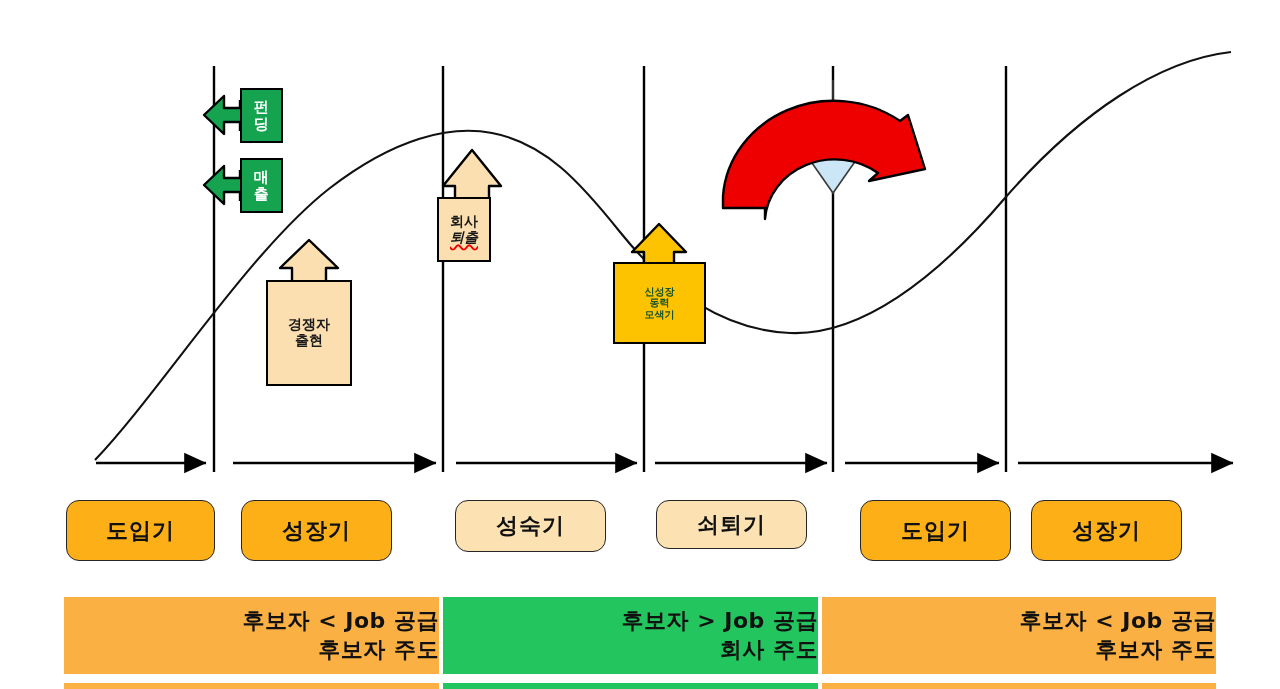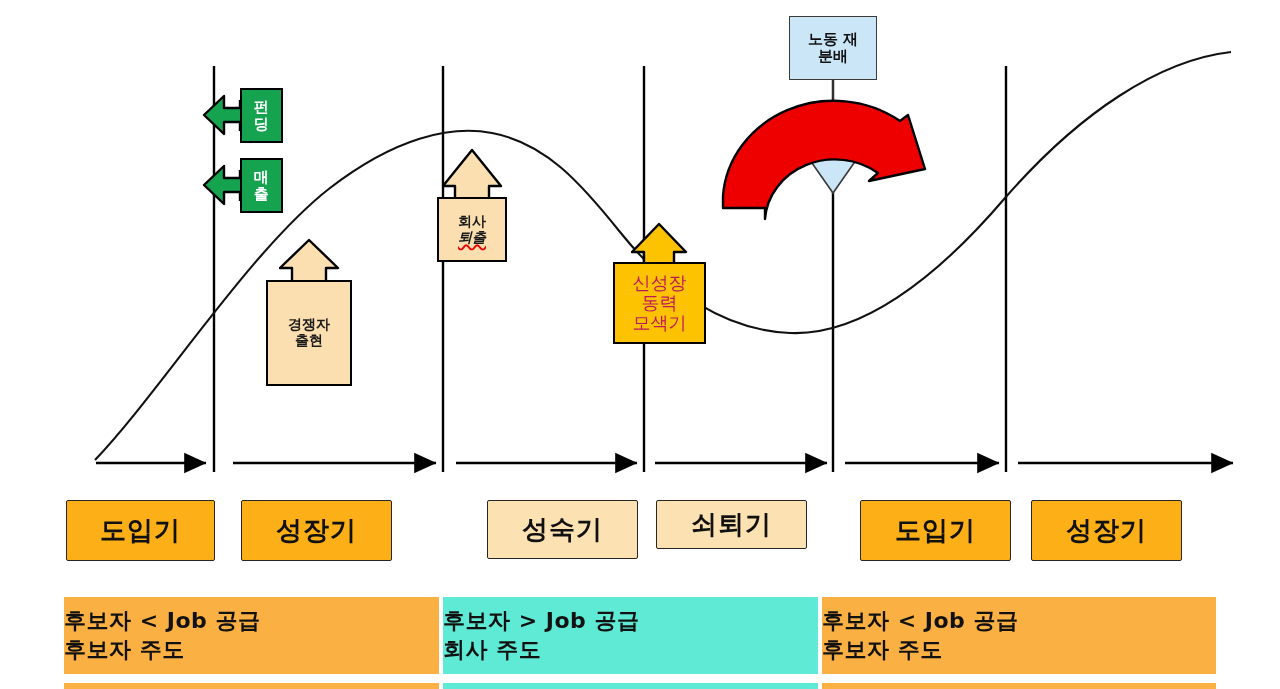--- a/index.html
+++ b/index.html
@@ -48,23 +48,23 @@
     letter-spacing: 0.5px;
   }
   .callout-peach {
     background: #fbdfb0;
     color: #1a1a1a;
     font-weight: bold;
     font-size: 14px;
   }
   .callout-gold {
     background: #fdc300;
-    color: #be185d;
-    font-weight: normal;
-    font-size: 18px;
+    color: #14532d;
+    font-weight: bold;
+    font-size: 10px;
   }
   .callout-blue {
     background: #cbe7f7;
     color: #111111;
     font-weight: bold;
     font-size: 15px;
     border: 1.6px solid #3b3b3b;
   }
   .spell-err {
     text-decoration: underline wavy #ef0000;
@@ -74,46 +74,46 @@
   }
 
   
   .stage-pill {
     position: absolute;
     box-sizing: border-box;
     display: flex;
     align-items: center;
     justify-content: center;
     border: 1.6px solid #262626;
-    border-radius: 2px;
-    font-size: 26px;
+    border-radius: 13px;
+    font-size: 22px;
     font-weight: bold;
     color: #111111;
     letter-spacing: 1px;
   }
   .pill-strong { background: #fcaf17; }
   .pill-light  { background: #fce1b2; }
 
   
   .banner {
     position: absolute;
     box-sizing: border-box;
     display: flex;
     flex-direction: column;
-    align-items: flex-start;
+    align-items: flex-end;
     justify-content: center;
     font-size: 22px;
     font-weight: bold;
     color: #111111;
     line-height: 1.28;
     white-space: pre-line;
     letter-spacing: 0.5px;
   }
   .banner-strong { background: #fbb044; }
-  .banner-light  { background: #5eead4; }
+  .banner-light  { background: #22c55e; }
 </style>
 </head>
 <body>
 
 <div id="stage">
 
   <svg id="vector-layer" viewBox="0 0 1280 689">
 
     <g stroke="#000000" stroke-width="2.4" fill="none">
       <line x1="214" y1="66" x2="214" y2="472"></line>
@@ -192,43 +192,39 @@
   <div class="callout callout-green" style="left:240px; top:158px; width:43px; height:55px;">
     <span>매
 출</span>
   </div>
 
   <div class="callout callout-peach" style="left:266px; top:280px; width:86px; height:106px;">
     <span>경쟁자
 출현</span>
   </div>
 
-  <div class="callout callout-peach" style="left:437px; top:197px; width:70px; height:65px;">
+  <div class="callout callout-peach" style="left:437px; top:197px; width:54px; height:65px;">
     <span>회사</span>
     <span class="spell-err">퇴출</span>
   </div>
 
   <div class="callout callout-gold" style="left:613px; top:262px; width:93px; height:82px;">
     <span>신성장
 동력
 모색기</span>
   </div>
 
-  <div class="callout callout-blue" style="left:789px; top:16px; width:88px; height:64px;">
-    <span>노동 재
-분배</span>
-  </div>
 
   <div class="stage-pill pill-strong" style="left:66px;  top:500px; width:149px; height:61px;">
     <span>도입기</span>
   </div>
   <div class="stage-pill pill-strong" style="left:241px; top:500px; width:151px; height:61px;">
     <span>성장기</span>
   </div>
-  <div class="stage-pill pill-light" style="left:455px; top:500px; width:151px; height:59px;margin-left:32px;">
+  <div class="stage-pill pill-light" style="left:455px; top:500px; width:151px; height:52px;">
     <span>성숙기</span>
   </div>
   <div class="stage-pill pill-light" style="left:656px; top:500px; width:151px; height:49px;">
     <span>쇠퇴기</span>
   </div>
   <div class="stage-pill pill-strong" style="left:860px; top:500px; width:151px; height:61px;">
     <span>도입기</span>
   </div>
   <div class="stage-pill pill-strong" style="left:1031px; top:500px; width:151px; height:61px;">
     <span>성장기</span>

